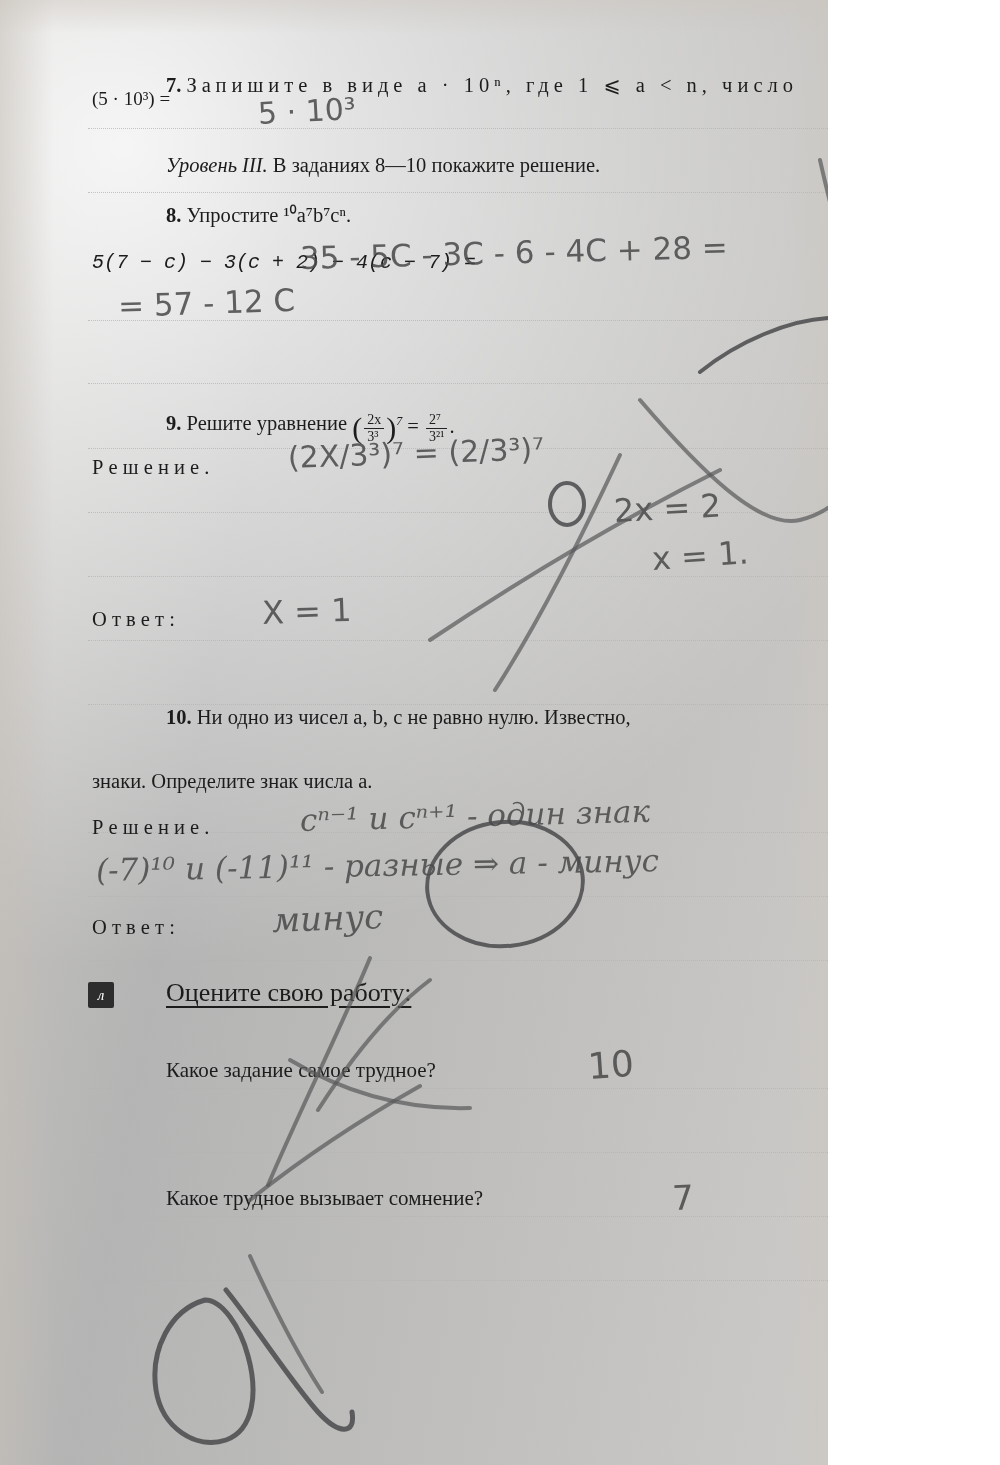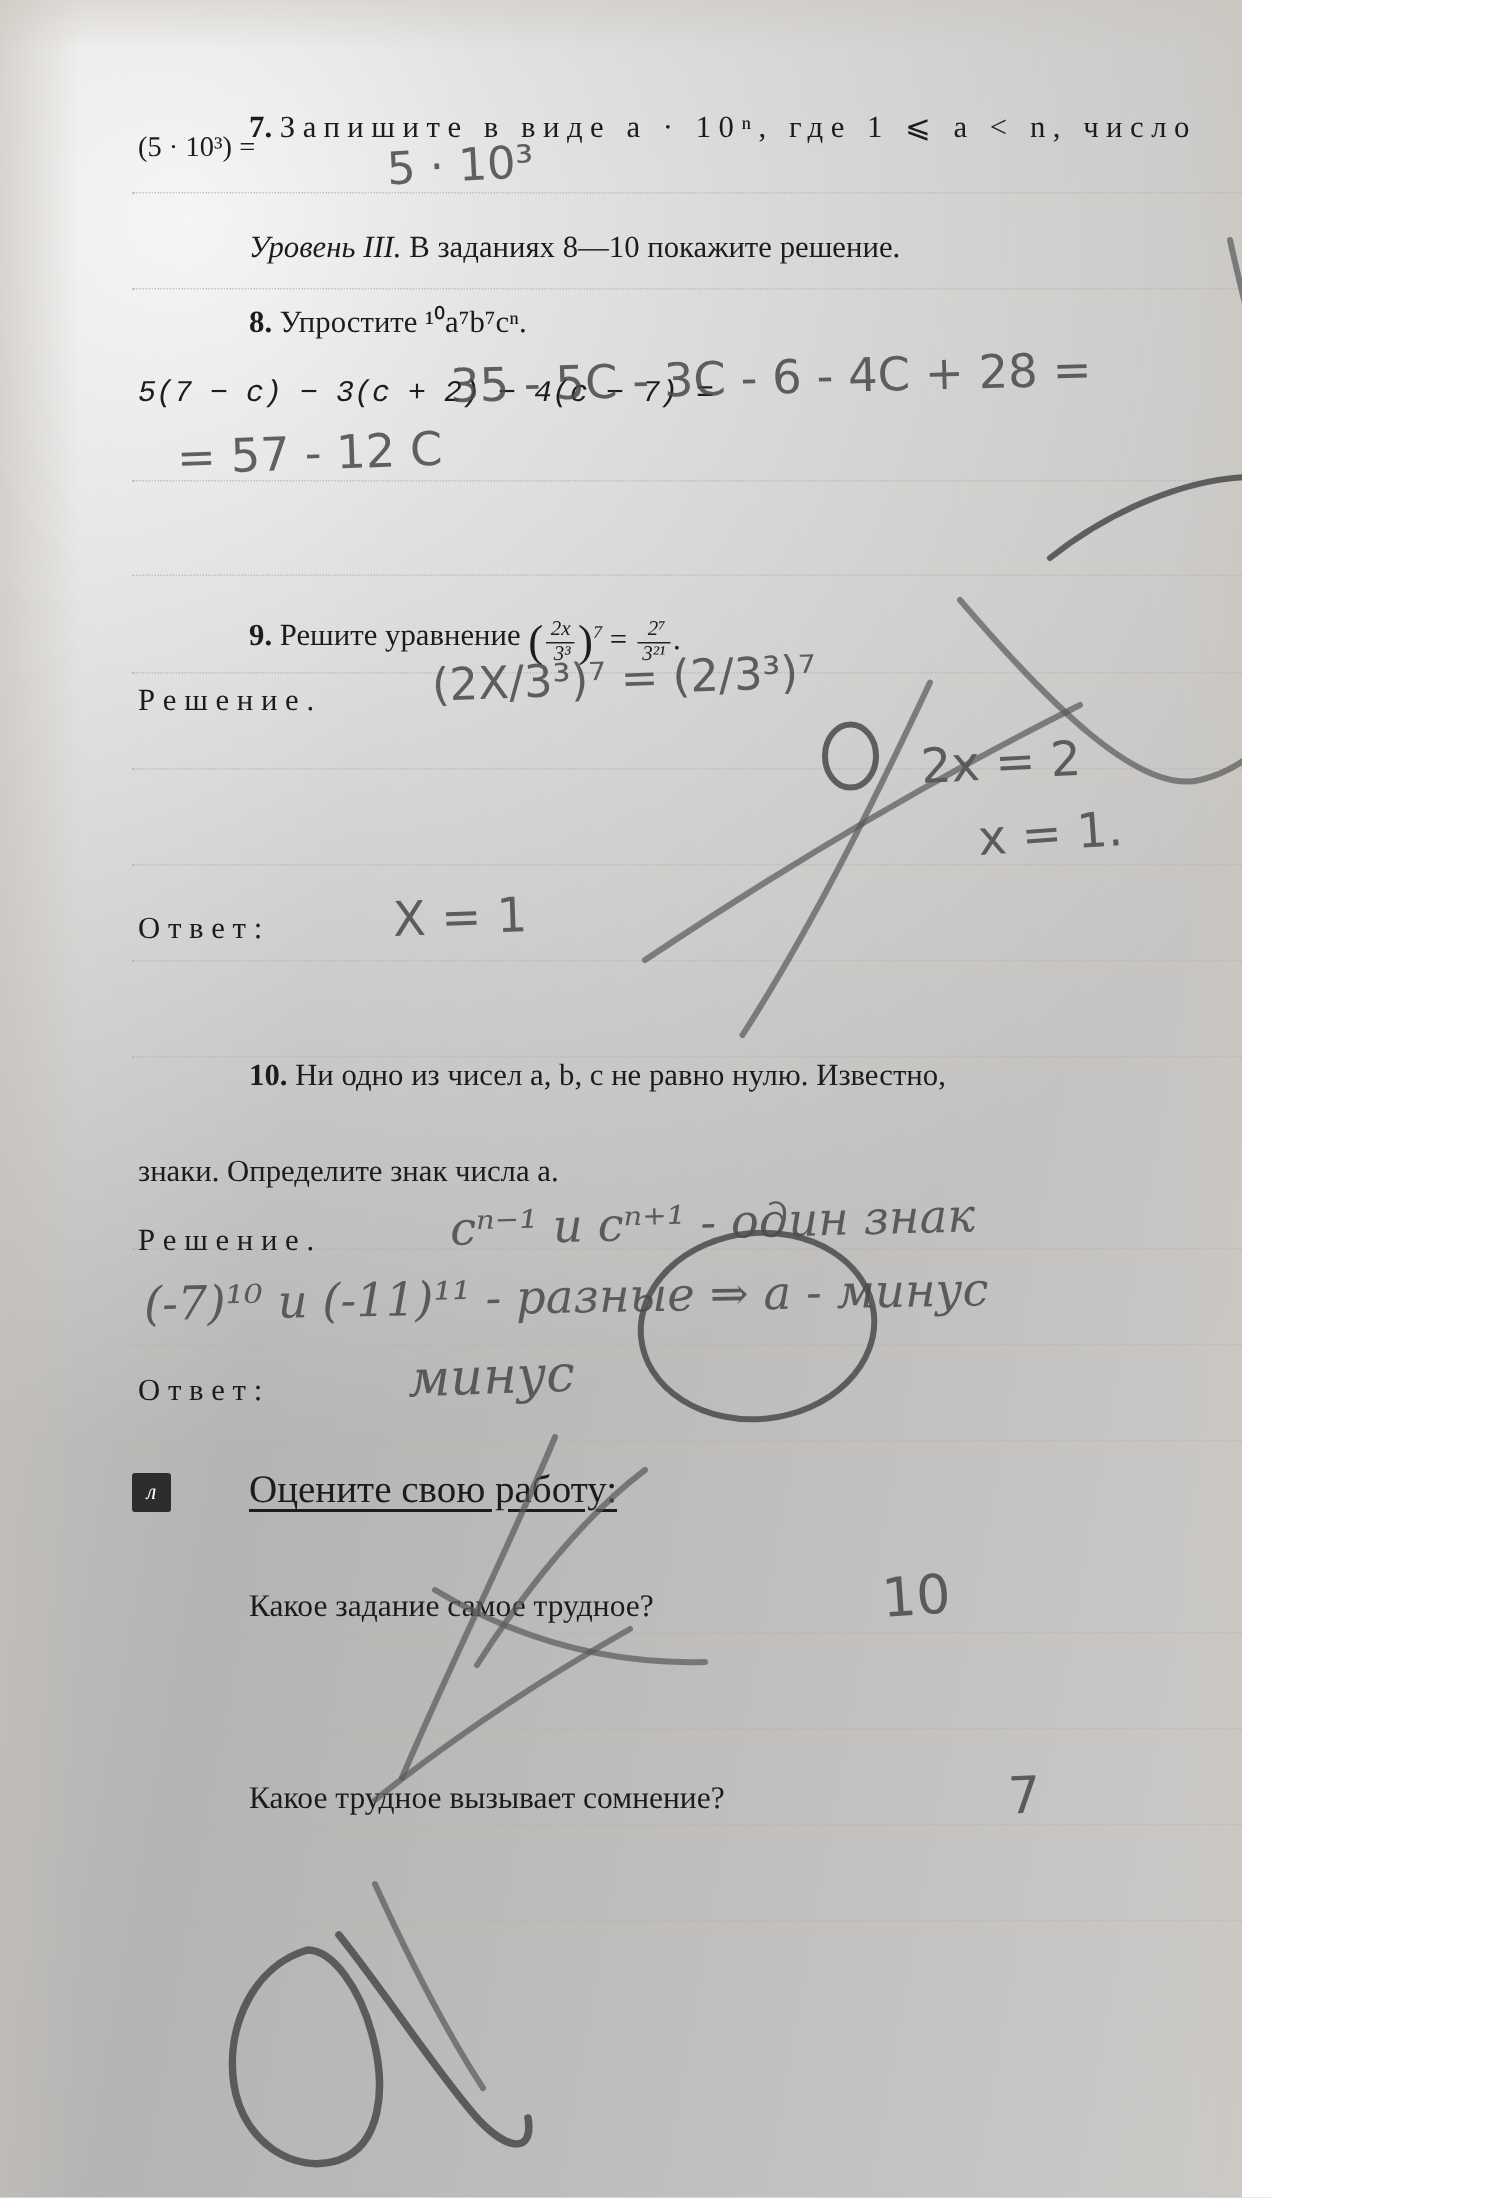--- a/index.html
+++ b/index.html
@@ -86,24 +86,23 @@
   }
   .sub, .sup {
     font-size: 12px;
     font-style: italic;
   }
   .sup { vertical-align: super; }
 
   .frac {
     display: inline-block;
     vertical-align: middle;
-    text-align: right;
+    text-align: left;
     font-size: 14px;
     line-height: 1.12;
-    font-style: italic;
     margin: 0 2px;
   }
   .frac .top { display: block; padding: 0 3px; }
   .frac .bot { display: block; border-top: 1px solid #222; padding: 0 3px; }
 
   .paren-grp {
     display: inline-block;
     vertical-align: middle;
     position: relative;
   }

